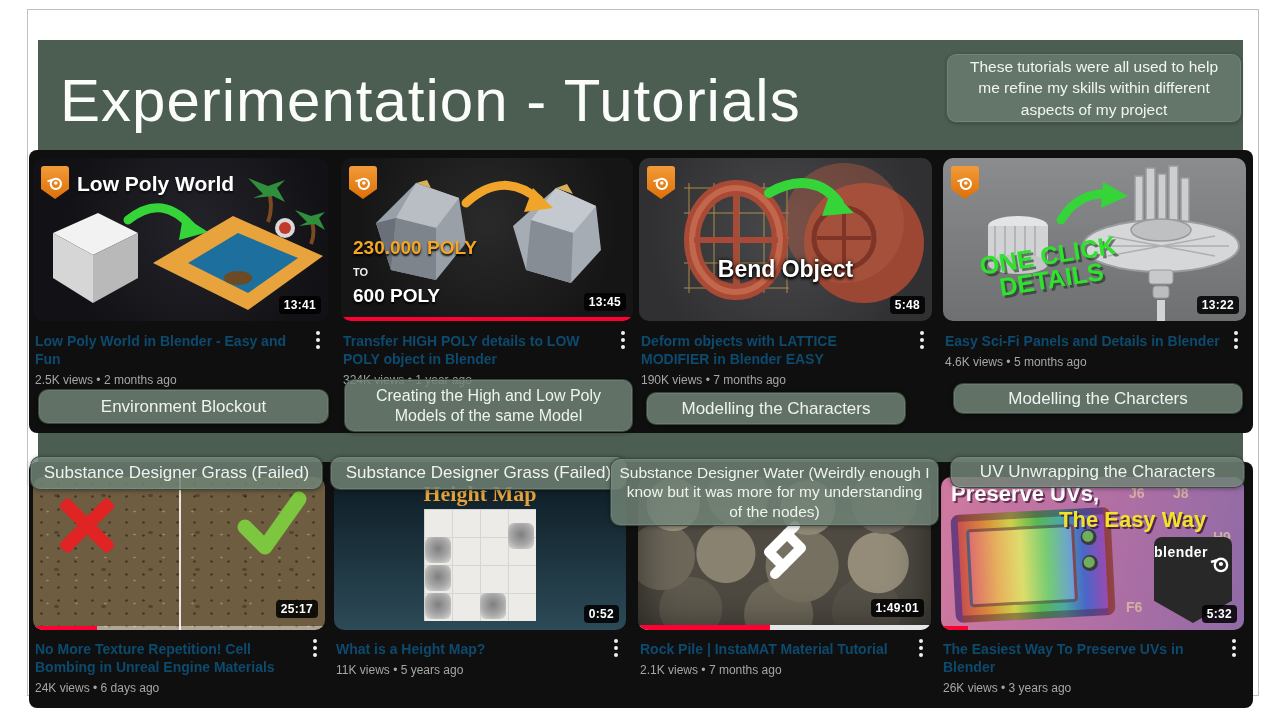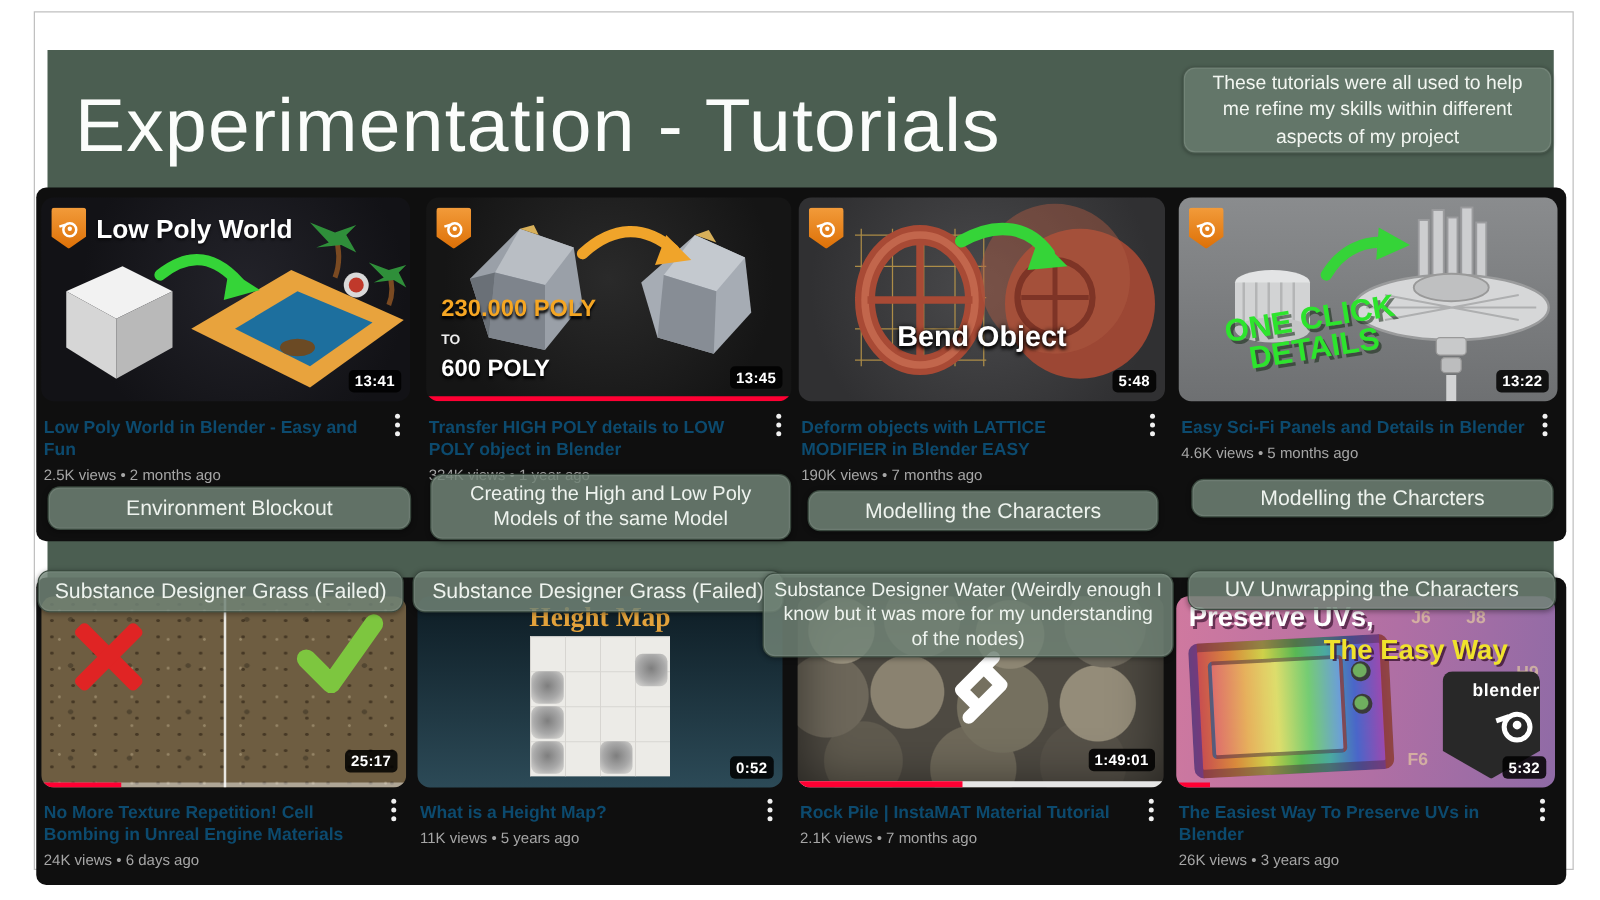--- a/index.html
+++ b/index.html
@@ -99,21 +99,21 @@
   .tv{position:absolute;left:12px;top:34px;width:160px;height:108px;transform:rotate(-3deg);
       border-radius:8px;border:7px solid rgba(70,40,60,.45);box-sizing:border-box;
       background:linear-gradient(90deg,#c94f4f,#d98a3c 18%,#cfd04a 36%,#58b854 54%,#4aa9a0 70%,#4a66c9 85%,#9a4ab0 100%);}
   .tv .screen{position:absolute;left:8px;top:8px;width:108px;height:78px;border-radius:4px;
       border:3px solid rgba(40,20,40,.5);box-sizing:border-box;opacity:.9;
       background:linear-gradient(90deg,#e07070,#e8b060 25%,#e3e070 50%,#79cf74 75%,#6f9fe0 100%);}
   .tv .knob{position:absolute;right:8px;width:16px;height:16px;border-radius:50%;
       background:radial-gradient(circle at 45% 45%, #6fae5f 0 5px, #3a3a3a 6px);}
   .dshield{position:absolute;right:12px;top:60px;width:78px;height:86px;background:#282828;
       border-radius:8px;clip-path:polygon(0 0,100% 0,100% 74%,50% 100%,0 74%);
-      display:flex;flex-direction:column;align-items:flex-end;padding-top:7px;box-sizing:border-box;z-index:2;}
+      display:flex;flex-direction:row;align-items:flex-start;padding-top:7px;box-sizing:border-box;z-index:2;}
   .dshield .bword{color:#fff;font-size:14px;font-weight:700;letter-spacing:.5px;}
   svg{display:block;}
 </style>
 </head>
 <body>
 
 <div class="page">
   <div class="frame"></div>
   <div class="slide"></div>
 
@@ -369,19 +369,19 @@
     </div>
     <div class="info">
       <div class="vtitle">The Easiest Way To Preserve UVs in Blender</div>
       <span class="kebab"></span>
       <div class="vmeta">26K views • 3 years ago</div>
     </div>
   </div>
 
   <div class="label" style="left:38px;top:389px;width:291px;height:35px">Environment Blockout</div>
   <div class="label" style="left:344px;top:379px;width:289px;height:53px;font-size:16px">Creating the High and Low Poly Models of the same Model</div>
-  <div class="label" style="left:646px;top:392px;width:281px;height:33px">Modelling the Characters</div>
+  <div class="label" style="left:646px;top:392px;width:260px;height:33px">Modelling the Characters</div>
   <div class="label" style="left:953px;top:383px;width:290px;height:31px">Modelling the Charcters</div>
   <div class="label" style="left:30px;top:456px;width:293px;height:34px">Substance Designer Grass (Failed)</div>
   <div class="label" style="left:330px;top:456px;width:297px;height:34px">Substance Designer Grass (Failed)</div>
   <div class="label" style="left:610px;top:458px;width:329px;height:68px;font-size:15.5px">Substance Designer Water (Weirdly enough I know but it was more for my understanding of the nodes)</div>
   <div class="label" style="left:950px;top:456px;width:295px;height:32px">UV Unwrapping the Characters</div>
 </div>
 
 </body></html>

